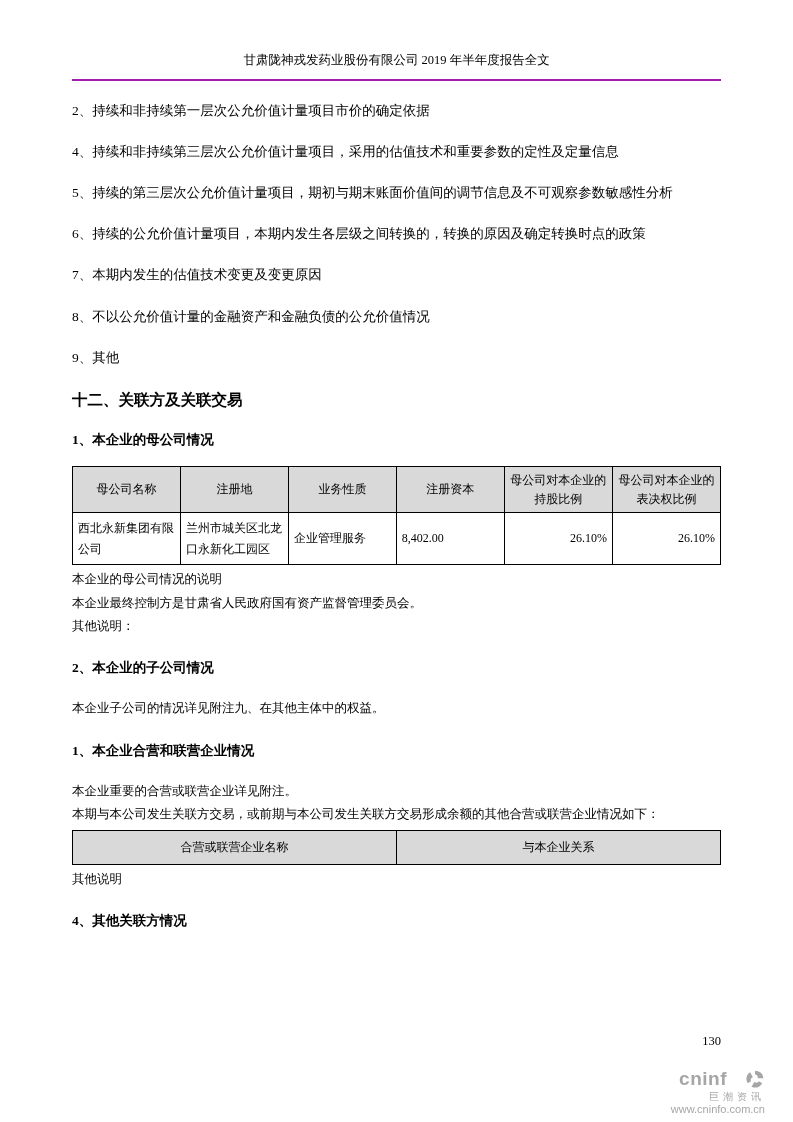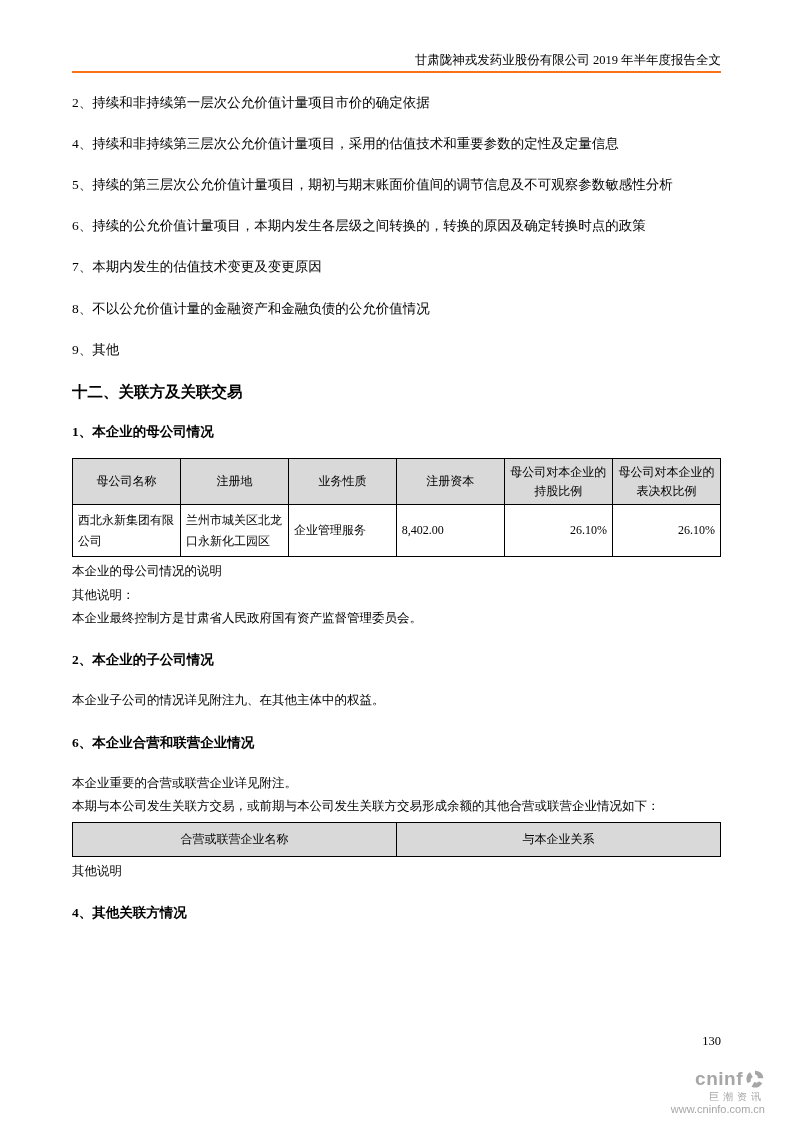--- a/index.html
+++ b/index.html
@@ -9,25 +9,25 @@
     background: #ffffff;
     color: #000000;
     font-family: "Liberation Serif", serif;
     position: relative;
     overflow: hidden;
   }
   .page { position: relative; width: 793px; height: 1122px; }
   .content { padding: 54px 72px 0 72px; }
 
   .doc-header {
-    text-align: right;
+    text-align: center;
     font-size: 12.5px;
     line-height: 1;
-    padding-bottom: 4px;
-    border-bottom: 2px solid #f97316;
+    padding-bottom: 12px;
+    border-bottom: 2px solid #a21caf;
   }
 
   h3.fv-heading {
     font-size: 13.5px;
     font-weight: normal;
     line-height: 1.35;
     margin: 23px 0 0 0;
   }
   h3.fv-heading.first { margin-top: 21px; }
 
@@ -94,21 +94,21 @@
     right: 28px;
     text-align: right;
     color: #a6a6a6;
     font-family: "Liberation Sans", sans-serif;
     line-height: 1.15;
   }
   .cninfo-brand {
     display: flex;
     align-items: center;
     justify-content: flex-end;
-    gap: 2px;
+    gap: 18px;
     font-size: 19px;
     font-weight: bold;
     letter-spacing: 0.5px;
   }
   .cninfo-swirl { width: 20px; height: 20px; }
   .cninfo-cn { font-size: 10px; letter-spacing: 4px; margin-top: 1px; }
   .cninfo-url { font-size: 11px; margin-top: 1px; }
 </style>
 </head>
 <body>
@@ -157,27 +157,27 @@
           <td class="al">兰州市城关区北龙口永新化工园区</td>
           <td class="al">企业管理服务</td>
           <td class="al">8,402.00</td>
           <td class="ar">26.10%</td>
           <td class="ar">26.10%</td>
         </tr>
       </tbody>
     </table>
 
     <p class="body-text tight">本企业的母公司情况的说明</p>
+    <p class="body-text">本企业最终控制方是甘肃省人民政府国有资产监督管理委员会。</p>
     <p class="body-text">其他说明：</p>
-    <p class="body-text">本企业最终控制方是甘肃省人民政府国有资产监督管理委员会。</p>
 
     <h3 class="sub-heading gap">2、本企业的子公司情况</h3>
     <p class="body-text loose">本企业子公司的情况详见附注九、在其他主体中的权益。</p>
 
-    <h3 class="sub-heading gap">6、本企业合营和联营企业情况</h3>
+    <h3 class="sub-heading gap">1、本企业合营和联营企业情况</h3>
     <p class="body-text loose">本企业重要的合营或联营企业详见附注。</p>
     <p class="body-text">本期与本公司发生关联方交易，或前期与本公司发生关联方交易形成余额的其他合营或联营企业情况如下：</p>
 
     <table class="tbl simple mt-table2">
       <colgroup>
           <col style="width:50%">
           <col style="width:50%">
         </colgroup>
       <thead>
         <tr>

